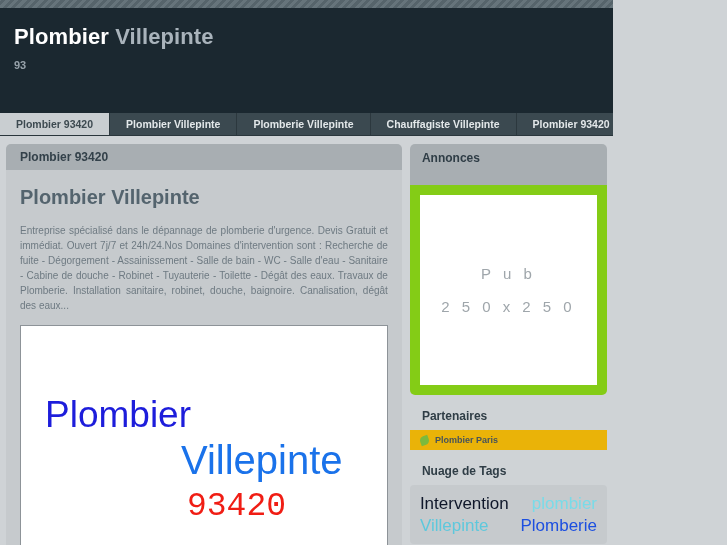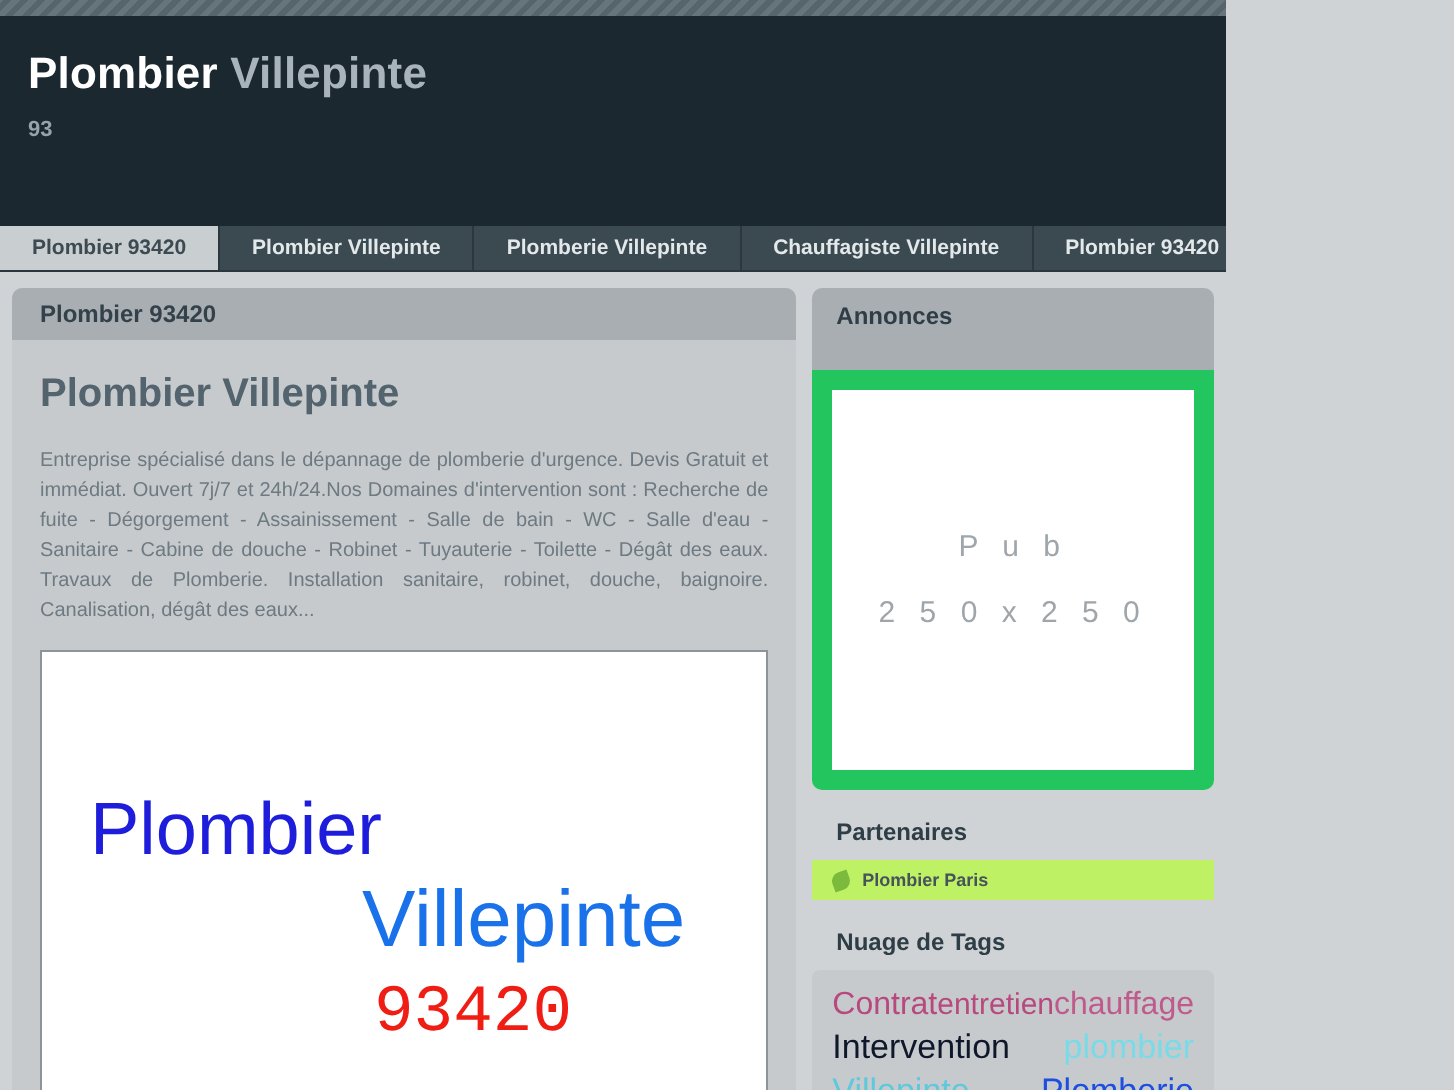--- a/index.html
+++ b/index.html
@@ -115,36 +115,36 @@
     overflow: hidden;
   }
 
   
   .side-head {
     font-size: 12px; font-weight: bold; color: #2f3d46;
     padding: 7px 12px 20px 12px;
     background: #a8aeb2;
     border-radius: 5px 5px 0 0;
   }
-  .side-block { background: #22c55e; border-radius: 0 0 5px 5px; padding: 10px; }
+  .side-block { background: #84cc16; border-radius: 0 0 5px 5px; padding: 10px; }
   .ad-box {
     background: #ffffff; height: 190px;
     display: flex; flex-direction: column;
     align-items: center; justify-content: center;
     color: #9fa6ab; letter-spacing: 4px;
   }
   .ad-l1 { font-size: 15px; }
   .ad-l2 { font-size: 15px; margin-top: 16px; }
 
   .side-head2 {
     font-size: 12px; font-weight: bold; color: #2f3d46;
     padding: 14px 12px 7px 12px;
   }
   .partner-row {
-    background: #bef264; padding: 5px 10px;
+    background: #eab308; padding: 5px 10px;
     display: flex; align-items: center; gap: 6px;
     font-size: 9px; font-weight: bold; color: #46535b;
     cursor: pointer;
   }
   .leaf {
     width: 9px; height: 9px; flex: none;
     background: #7cba3d; border-radius: 50% 0 50% 0;
     transform: rotate(-20deg);
   }
 
@@ -211,25 +211,20 @@
 
       <div class="side-head2">Partenaires</div>
       <div class="partner-row">
         <span class="leaf"></span>
         <span>Plombier Paris</span>
       </div>
 
       <div class="side-head2">Nuage de Tags</div>
       <div class="tagbox">
         <div class="tagline">
-          <span class="tag" style="font-size: 16px; color: rgb(184, 73, 126);">Contrat</span>
-          <span class="tag" style="font-size: 15px; color: rgb(184, 73, 126);">entretien</span>
-          <span class="tag" style="font-size: 16px; color: rgb(192, 90, 140);">chauffage</span>
-        </div>
-        <div class="tagline">
           <span class="tag" style="font-size: 17px; color: #0f172a;">Intervention</span>
           <span class="tag" style="font-size: 17px; color: rgb(121, 219, 232);">plombier</span>
         </div>
         <div class="tagline">
           <span class="tag" style="font-size: 17px; color: rgb(94, 200, 220);">Villepinte</span>
           <span class="tag" style="font-size: 17px; color: rgb(28, 79, 224);">Plomberie</span>
         </div>
       </div>
     </div>
 

